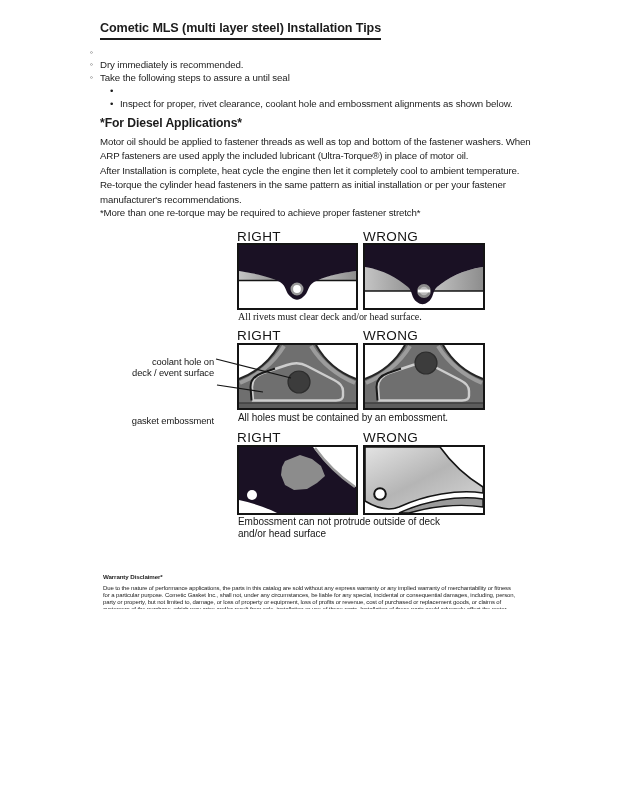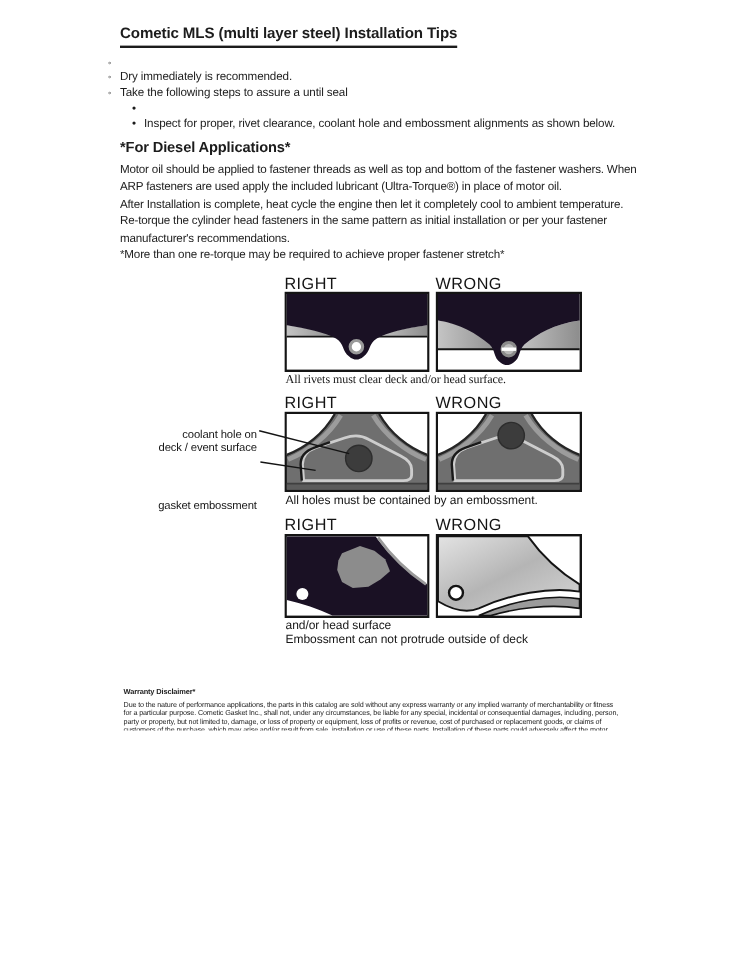--- a/index.html
+++ b/index.html
@@ -152,22 +152,22 @@
           <stop offset="1" stop-color="#d6d6d6"></stop>
       </linearGradient>
     </defs>
     <rect x="1" y="1" width="120" height="68" fill="#ffffff" stroke="#141414" stroke-width="2"></rect>
     <path d="M2,2 H77 C87,16 102,31 120,42 L120,48 C95,44 62,50 36,62 C24,67 12,62 2,56 Z" fill="url(#g3)" stroke="#141414" stroke-width="1.6"></path>
     <path d="M36,68 C62,56 95,50 120,54 L120,62 C95,58 66,62 46,68 Z" fill="#9b9b9b" stroke="#141414" stroke-width="1.4"></path>
     <circle cx="17" cy="49" r="5.8" fill="#ffffff" stroke="#141414" stroke-width="2"></circle>
   </svg>
 
   <div class="abs caption" style="top:516px;">
+    <div>Embossment can not protrude outside of deck</div>
     <div>and/or head surface</div>
-    <div>Embossment can not protrude outside of deck</div>
   </div>
 
   <svg class="overlay" width="618" height="800" viewBox="0 0 618 800">
     <line x1="216" y1="359" x2="291" y2="378" stroke="#141414" stroke-width="1.2"></line>
     <line x1="217" y1="385" x2="263" y2="392" stroke="#141414" stroke-width="1.2"></line>
   </svg>
 
   <div class="abs fp fp-heading" style="top:574px;">Warranty Disclaimer*</div>
   <div class="abs fp" style="top:585px;">Due to the nature of performance applications, the parts in this catalog are sold without any express warranty or any implied warranty of merchantability or fitness for a particular purpose.  Cometic Gasket Inc., shall not, under any circumstances, be liable for any special, incidental or consequential damages, including, person, party or property, but not limited to, damage, or loss of property or equipment, loss of profits or revenue, cost of purchased or replacement goods, or claims of customers of the purchase, which may arise and/or result from sale, installation or use of these parts.  Installation of these parts could adversely affect the motor manufacturers warranty coverage.</div>
   <div class="abs fp" style="top:623px;">

